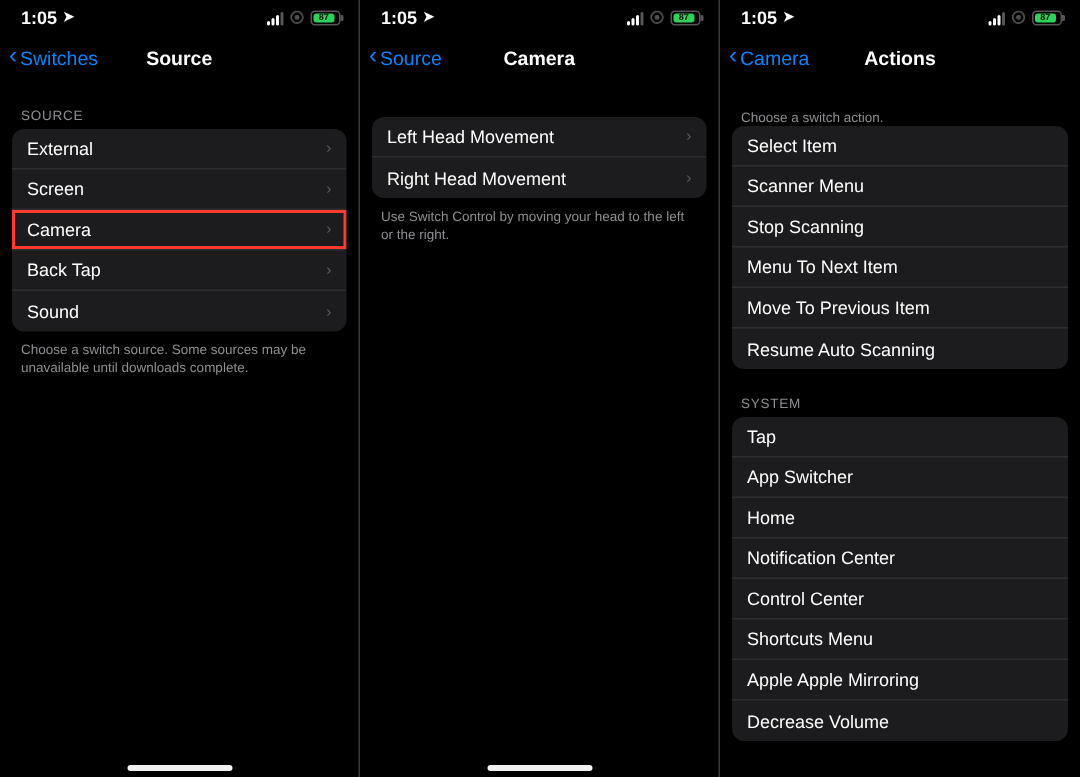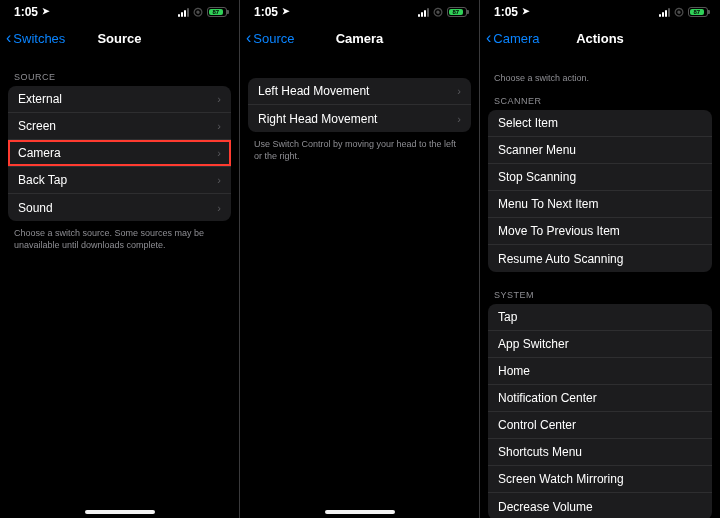--- a/index.html
+++ b/index.html
@@ -207,21 +207,20 @@
     <div class="nav">
       <div class="back">
         <span class="chev">‹</span>
         <span>Camera</span>
       </div>
       <div class="title">Actions</div>
     </div>
 
     <div class="footer-note" style="padding-top:18px">Choose a switch action.</div>
 
-    <div class="sect-header" style="padding-top:12px">SCANNER</div>
     <div class="group">
       <div class="row">
           <span>Select Item</span>
         </div>
       <div class="row">
           <span>Scanner Menu</span>
         </div>
       <div class="row">
           <span>Stop Scanning</span>
         </div>
@@ -250,21 +249,21 @@
       <div class="row">
           <span>Notification Center</span>
         </div>
       <div class="row">
           <span>Control Center</span>
         </div>
       <div class="row">
           <span>Shortcuts Menu</span>
         </div>
       <div class="row">
-          <span>Screen Watch Mirroring</span>
+          <span>Apple Apple Mirroring</span>
         </div>
       <div class="row">
           <span>Decrease Volume</span>
         </div>
     </div>
 
   </div>
 
 </div>
 

